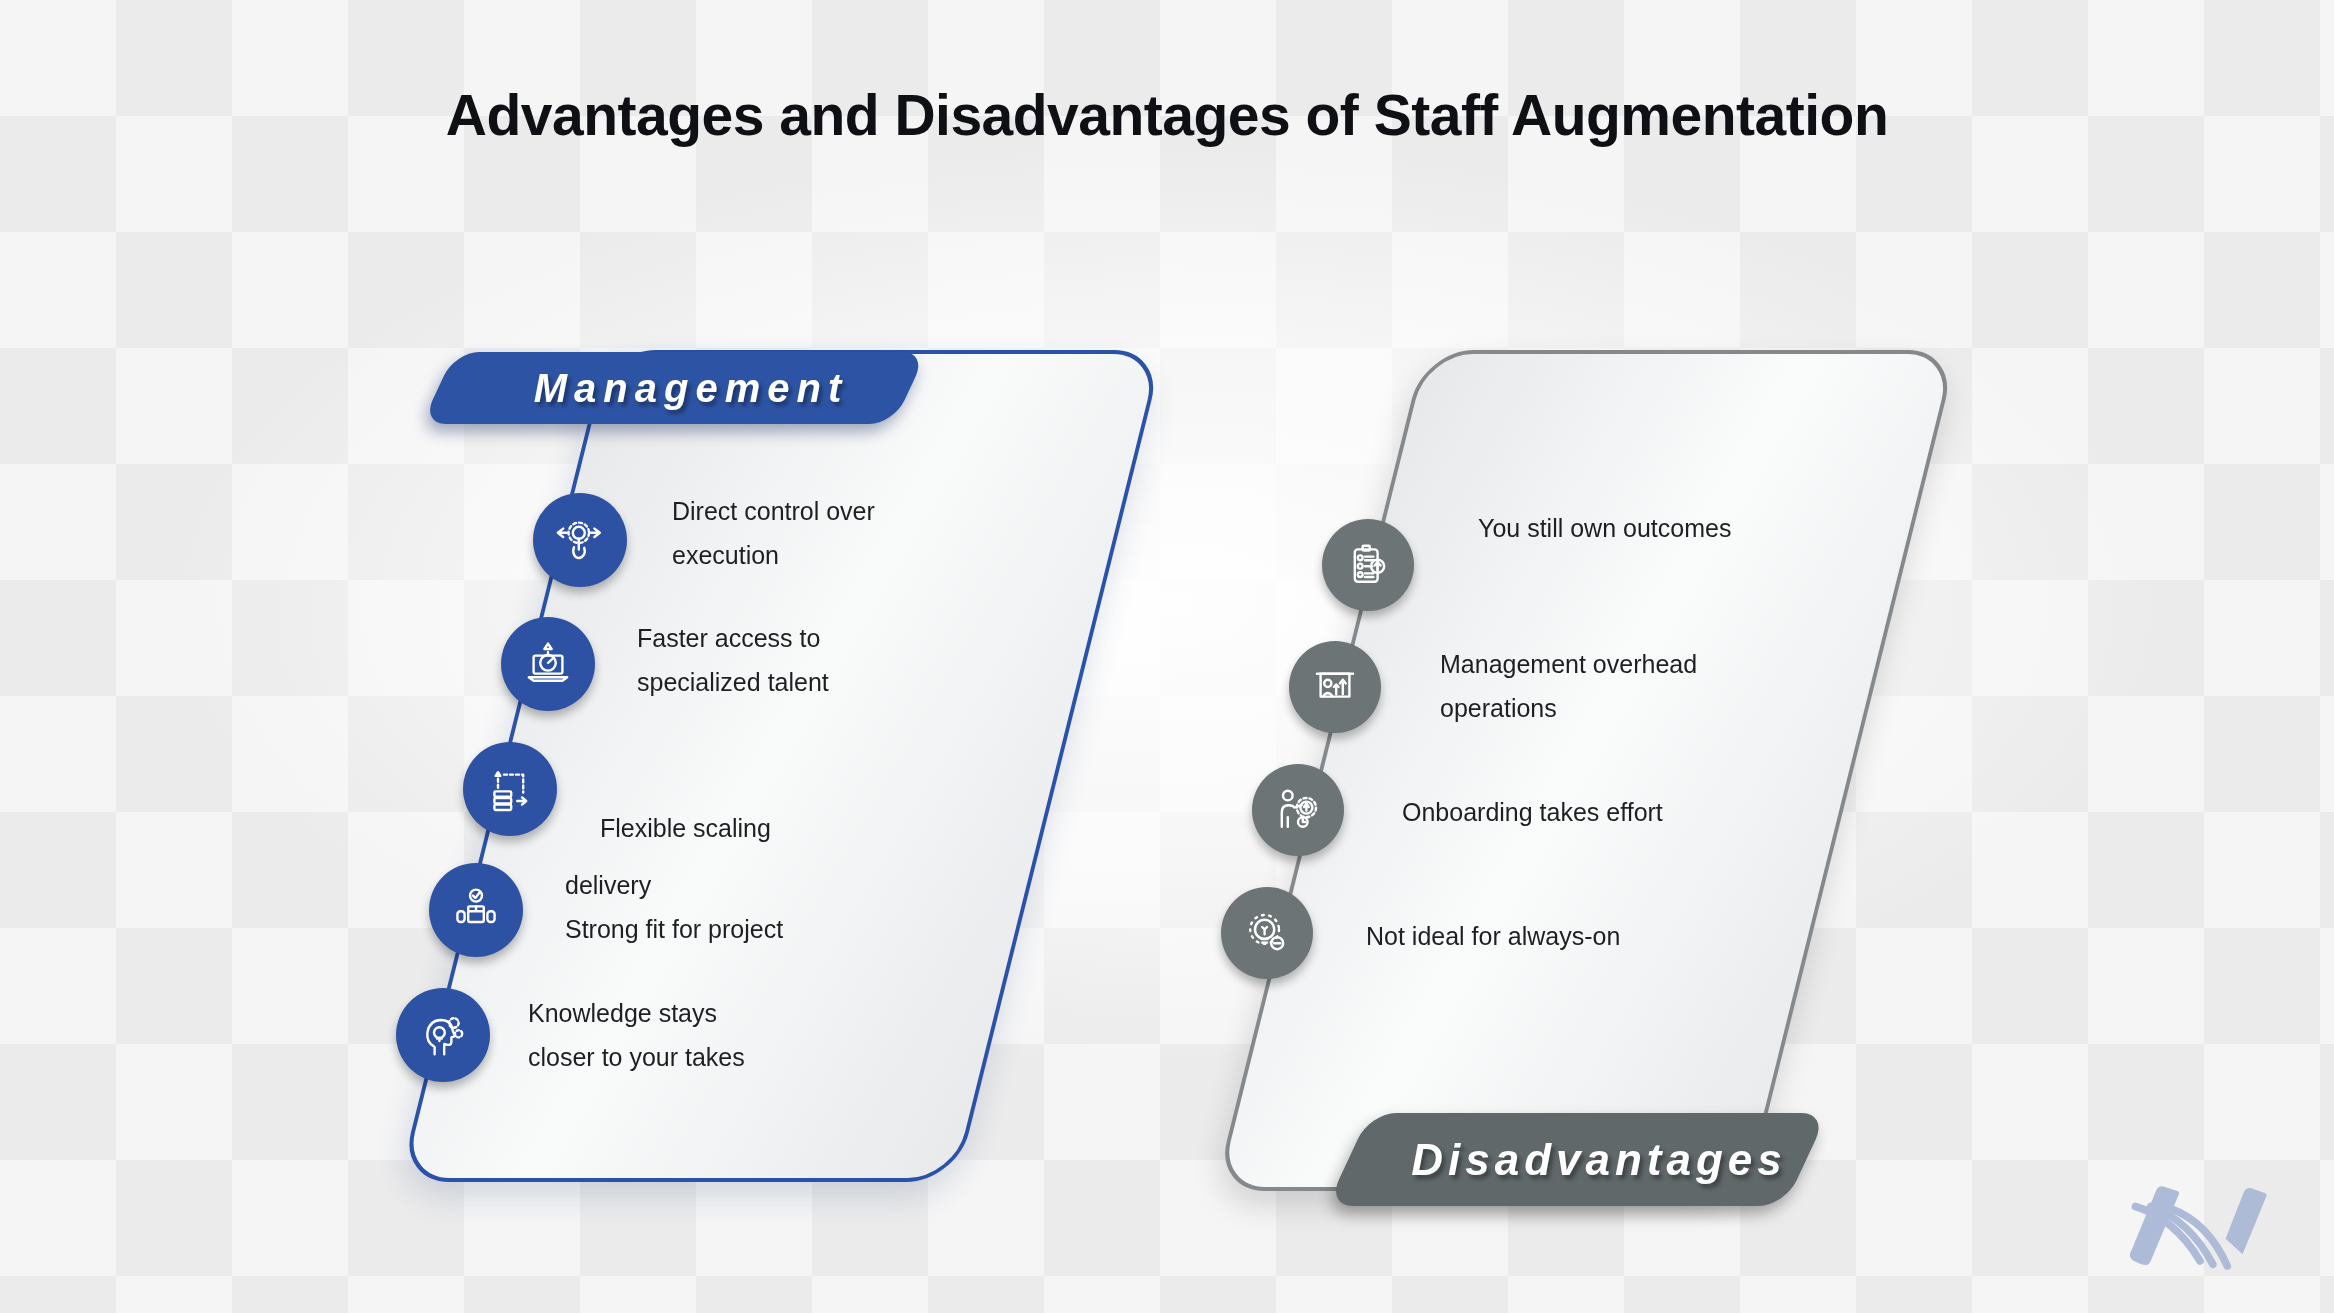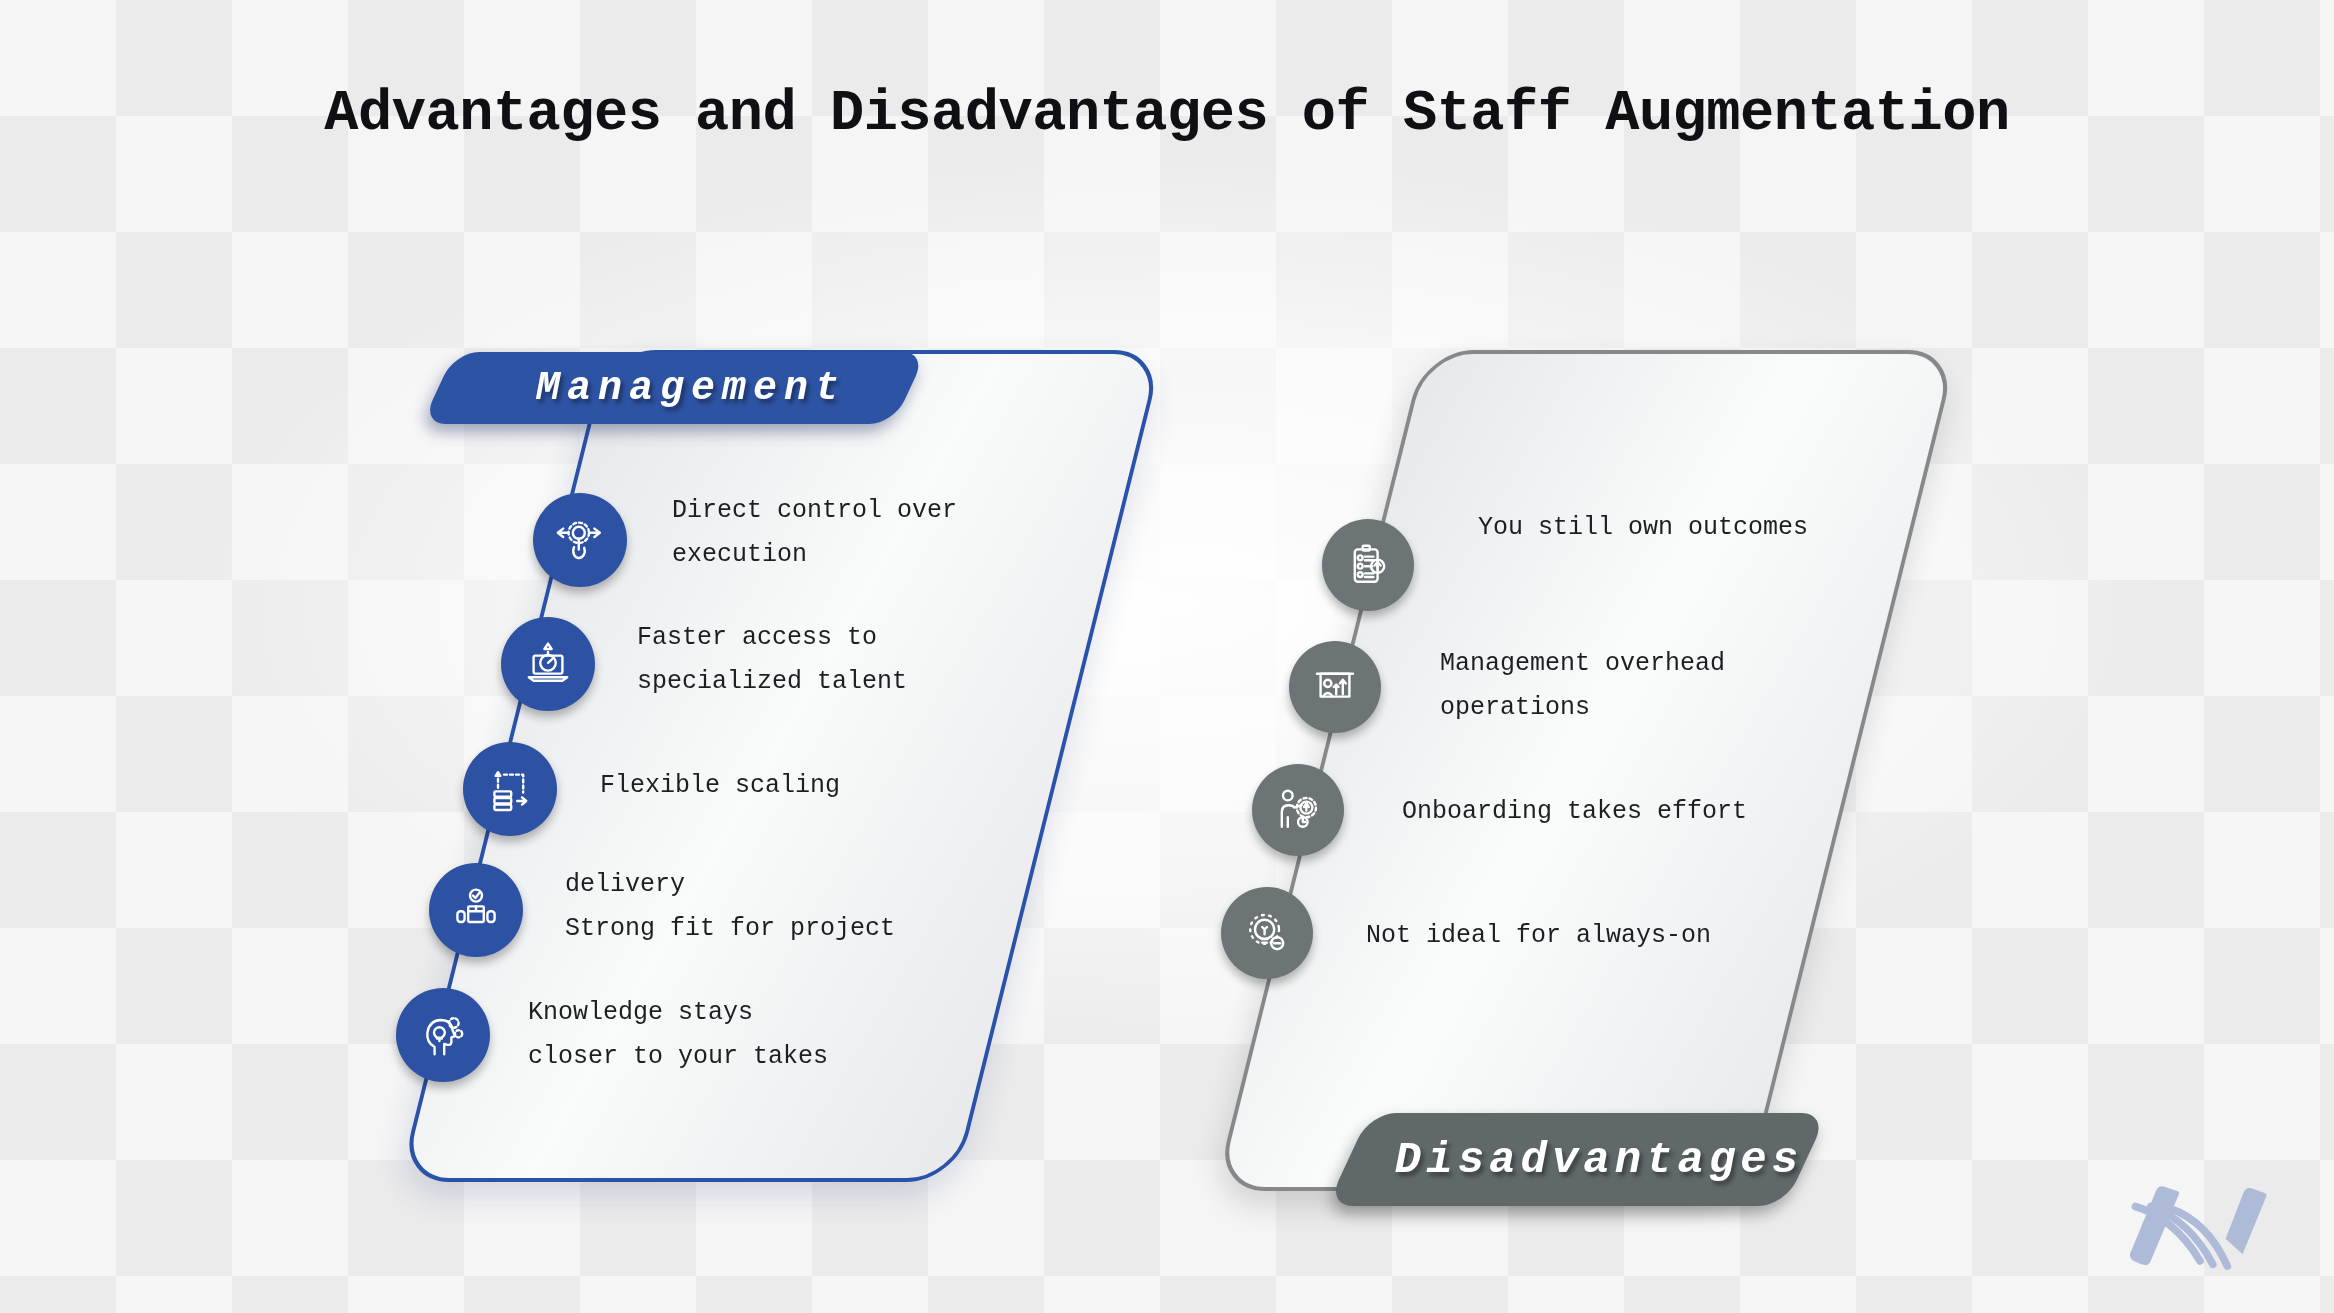--- a/index.html
+++ b/index.html
@@ -1,18 +1,18 @@
 <!DOCTYPE html>
 <html><head>
 <meta charset="utf-8">
 <style>
   html,body{margin:0;padding:0;background:#eceded;}
   .stage{
     position:relative;width:2334px;height:1313px;overflow:hidden;
-    font-family:Liberation Mono, monospace;
+    font-family:Liberation Sans, sans-serif;
     background-color:#f5f5f6;
     background-image:
       radial-gradient(55% 45% at 50% 46%, rgba(255,255,255,.95) 0%, rgba(255,255,255,.55) 45%, rgba(255,255,255,0) 78%),
       linear-gradient(45deg,#ebebec 25%,transparent 25%,transparent 75%,#ebebec 75%),
       linear-gradient(45deg,#ebebec 25%,transparent 25%,transparent 75%,#ebebec 75%);
     background-position:0 0,0 0,116px 116px;
     background-size:100% 100%,232px 232px,232px 232px;
   }
   .title{
     position:absolute;left:0;right:0;top:82px;margin:0;text-align:center;
@@ -110,21 +110,21 @@
     <svg viewBox="0 0 100 100">
       <rect x="24" y="54" width="28" height="9" rx="2"></rect>
       <rect x="24" y="65" width="28" height="9" rx="2"></rect>
       <rect x="24" y="76" width="28" height="9" rx="2"></rect>
       <path d="M30 48 V26" stroke-dasharray="5 5"></path>
       <path d="M30 22 L26 28 H34 Z"></path>
       <path d="M40 26 H72 V56" stroke-dasharray="5 5"></path>
       <path d="M62 70 H74 M70 64 L77 70 L70 76" stroke-dasharray="none"></path>
     </svg>
   </div>
-  <div class="item-text" style="left:600px;top:786px">
+  <div class="item-text" style="left:600px;top:828px">
     <span>Flexible scaling</span>
   </div>
 
   <div class="bullet blue" style="left:476px;top:910px">
     <svg viewBox="0 0 100 100">
       <circle cx="50" cy="26" r="10"></circle>
       <path d="M45 26 L49 30 L56 21"></path>
       <rect x="37" y="44" width="26" height="26" rx="2"></rect>
       <path d="M37 52 H63 M50 44 V52"></path>
       <rect x="19" y="52" width="12" height="18" rx="5"></rect>

